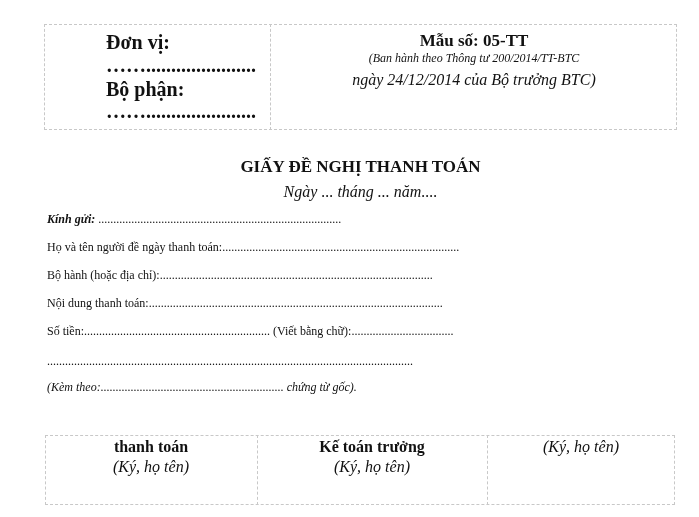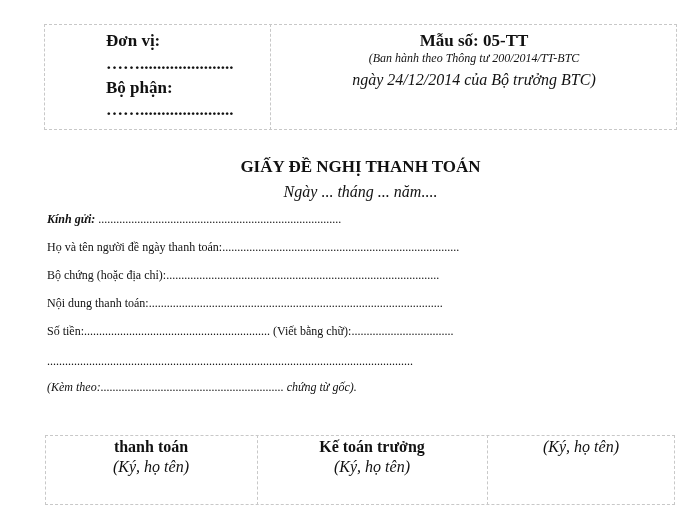--- a/index.html
+++ b/index.html
@@ -27,21 +27,21 @@
     }
     .abs {
       position: absolute;
       white-space: nowrap;
     }
 
     
     #hdr-box { left: 44px; top: 24px; width: 633px; height: 106px; }
     #hdr-divider { left: 270px; top: 24px; height: 106px; }
 
-    .hdr-left { font-size: 17px; font-weight: bold; left: 106px; }
+    .hdr-left { font-size: 20px; font-weight: bold; left: 106px; }
     #unit-label { top: 31px; }
     #unit-dots { top: 54px; letter-spacing: 0px; }
     #dept-label { top: 78px; }
     #dept-dots { top: 100px; }
 
     .hdr-right { left: 271px; width: 406px; text-align: center; }
     #form-number { top: 31px; font-size: 17px; font-weight: bold; }
     #issued-line1 { top: 51px; font-size: 12px; font-style: italic; }
     #issued-line2 { top: 71px; font-size: 16px; font-style: italic; }
 
@@ -85,21 +85,21 @@
 <div class="abs hdr-right" id="issued-line1">(Ban hành theo Thông tư 200/2014/TT-BTC</div>
 <div class="abs hdr-right" id="issued-line2">ngày 24/12/2014 của Bộ trưởng BTC)</div>
 
 <div class="abs" id="doc-title">GIẤY ĐỀ NGHỊ THANH TOÁN</div>
 <div class="abs" id="doc-date">Ngày ... tháng ... năm....</div>
 
 <div class="abs line" id="to-line">
   <span id="to-label">Kính gửi:</span><span> .................................................................................</span>
 </div>
 <div class="abs line" id="name-line">Họ và tên người đề ngày thanh toán:...............................................................................</div>
-<div class="abs line" id="dept-line">Bộ chứng (hoặc địa chỉ):...........................................................................................</div>
+<div class="abs line" id="dept-line">Bộ hành (hoặc địa chỉ):...........................................................................................</div>
 <div class="abs line" id="content-line">Nội dung thanh toán:..................................................................................................</div>
 <div class="abs line" id="amount-line">Số tiền:.............................................................. (Viết bằng chữ):..................................</div>
 <div class="abs line" id="extra-line">..........................................................................................................................</div>
 <div class="abs line" id="attach-line">(Kèm theo:............................................................. chứng từ gốc).</div>
 
 <div class="box" id="sig-box"></div>
 <div class="vline" id="sig-div1"></div>
 <div class="vline" id="sig-div2"></div>
 
 <div class="sig-col" id="sig-col-1">

